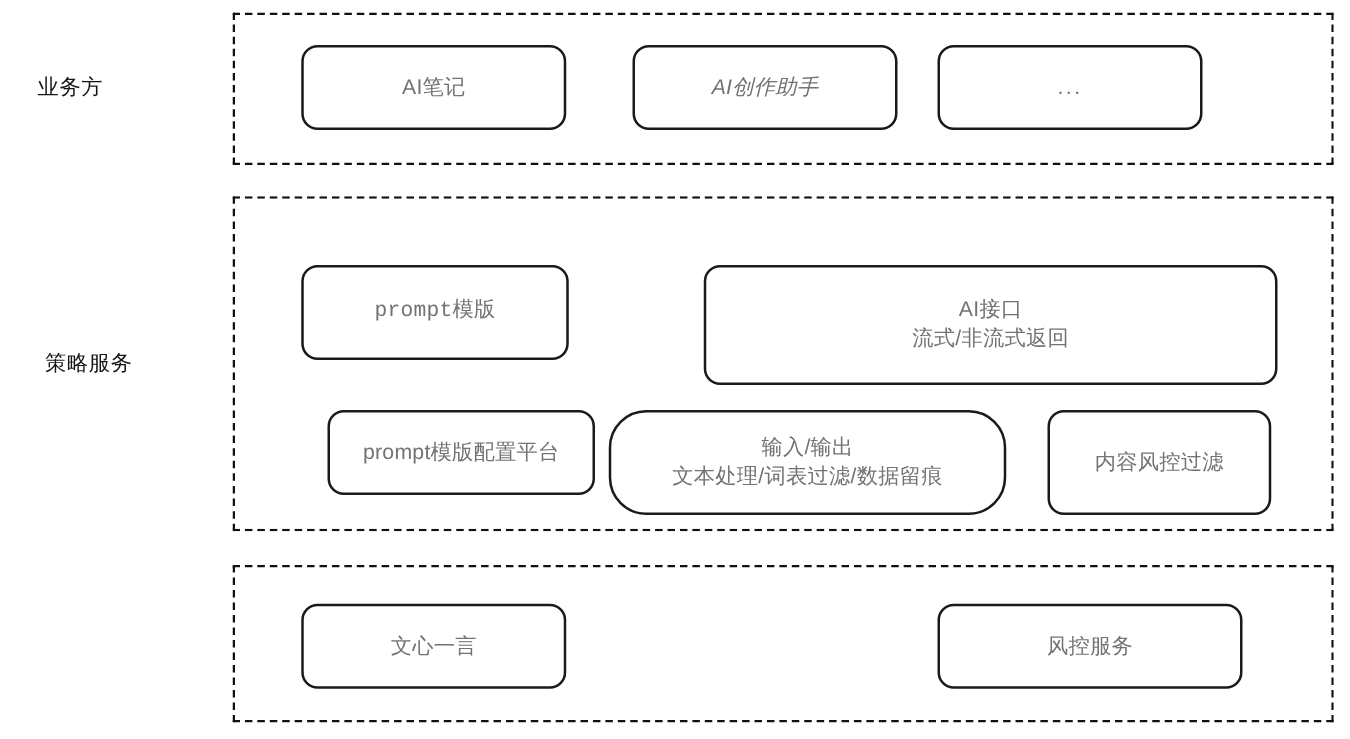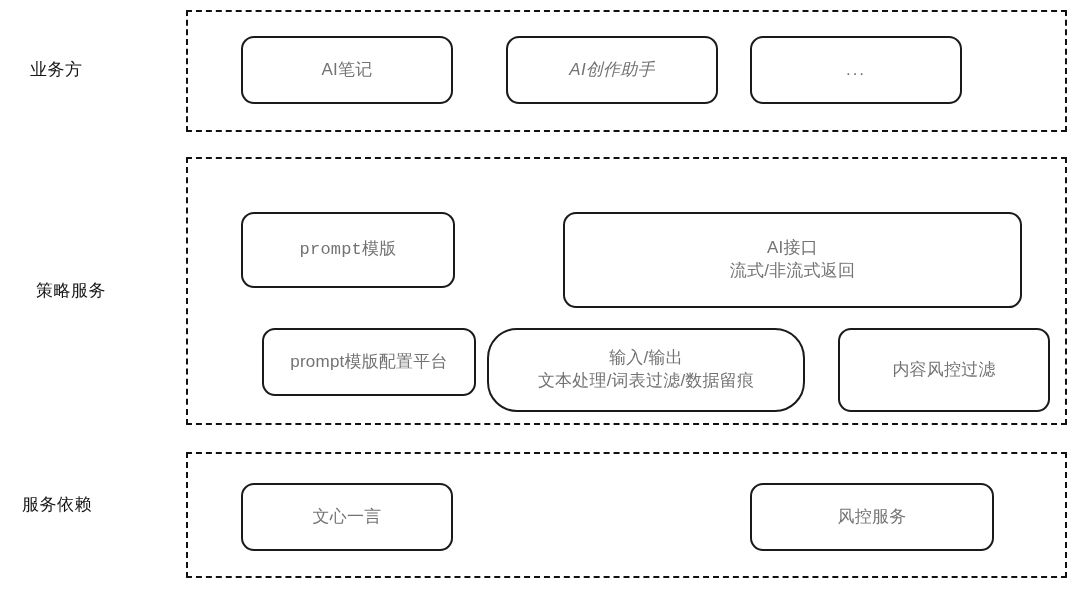--- a/index.html
+++ b/index.html
@@ -99,25 +99,24 @@
 
   <div class="node" style="left:241px; top:328px; width:214px; height:68px;margin-left:21px;">
     <span class="node-text">prompt模版配置平台</span>
   </div>
 
   <div class="node" style="left:487px; top:328px; width:318px; height:84px;border-radius:30px;">
     <span class="node-text">输入/输出
 文本处理/词表过滤/数据留痕</span>
   </div>
 
-  <div class="node" style="left:838px; top:328px; width:212px; height:84px;">
+  <div class="node" style="left:838px; top:328px; width:179px; height:84px;">
     <span class="node-text">内容风控过滤</span>
   </div>
 
-  <div class="layer-label" style="left:22px; top:495px; width:150px;">服务依赖</div>
 
   <div class="layer-box" style="left:186px; top:452px; width:881px; height:126px;"></div>
 
   <div class="node" style="left:241px; top:483px; width:212px; height:68px;">
     <span class="node-text">文心一言</span>
   </div>
 
   <div class="node" style="left:750px; top:483px; width:244px; height:68px;">
     <span class="node-text">风控服务</span>
   </div>

